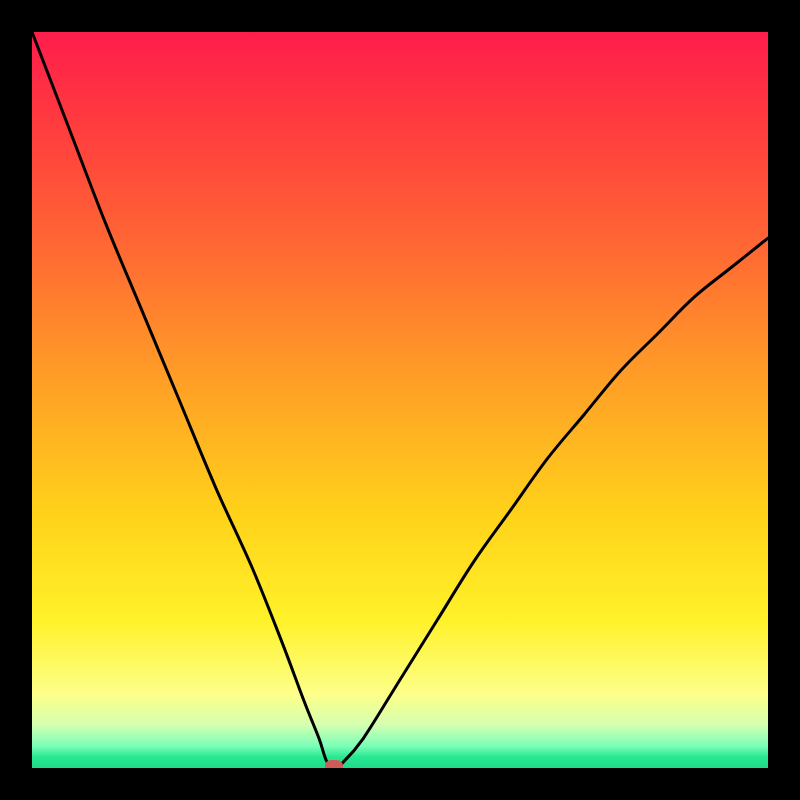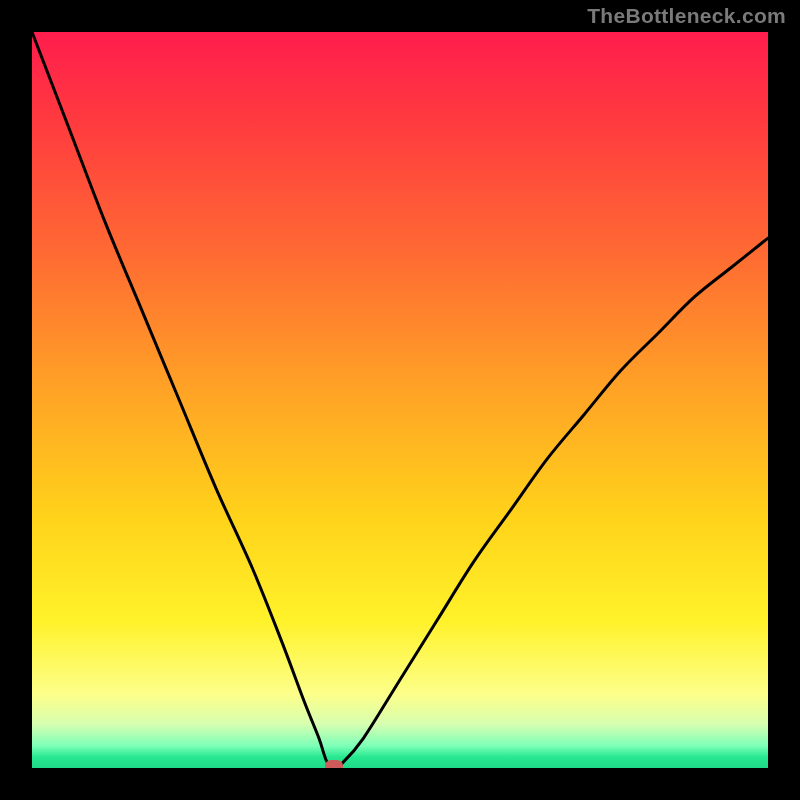--- a/index.html
+++ b/index.html
@@ -69,21 +69,20 @@
     border-radius: 6px;
     background: #cf5a5a;
     transform: translate(-50%, -50%);
     z-index: 3;
   }
 </style>
 </head>
 <body>
 
 <div class="frame">
-  <div class="watermark">TheBottleneck.com</div>
 
   <div class="plot-area">
     <div class="gradient"></div>
 
     <svg class="curve" viewBox="0 0 736 736" preserveAspectRatio="none">
       <path fill="none" stroke="#000" stroke-width="3" stroke-linecap="round" d="M 0.00 0.00 C 6.13 15.95, 24.53 63.79, 36.80 95.68 C 49.07 127.57, 61.33 160.69, 73.60 191.36 C 85.87 222.03, 98.13 250.24, 110.40 279.68 C 122.67 309.12, 134.93 338.56, 147.20 368.00 C 159.47 397.44, 171.73 428.11, 184.00 456.32 C 196.27 484.53, 209.76 511.52, 220.80 537.28 C 231.84 563.04, 241.65 588.80, 250.24 610.88 C 258.83 632.96, 266.19 653.81, 272.32 669.76 C 278.45 685.71, 283.36 696.75, 287.04 706.56 C 290.72 716.37, 291.95 723.73, 294.40 728.64 C 296.85 733.55, 299.31 735.39, 301.76 736.00 C 304.21 736.61, 304.21 737.23, 309.12 732.32 C 314.03 727.41, 321.39 720.67, 331.20 706.56 C 341.01 692.45, 355.73 667.31, 368.00 647.68 C 380.27 628.05, 392.53 608.43, 404.80 588.80 C 417.07 569.17, 429.33 548.32, 441.60 529.92 C 453.87 511.52, 466.13 495.57, 478.40 478.40 C 490.67 461.23, 502.93 442.83, 515.20 426.88 C 527.47 410.93, 539.73 397.44, 552.00 382.72 C 564.27 368.00, 576.53 352.05, 588.80 338.56 C 601.07 325.07, 613.33 314.03, 625.60 301.76 C 637.87 289.49, 650.13 276.00, 662.40 264.96 C 674.67 253.92, 686.93 245.33, 699.20 235.52 C 711.47 225.71, 729.87 210.99, 736.00 206.08" id="curve-path"></path>
     </svg>
 
     <div class="marker" id="marker" style="left: 301.76px; top: 734px; background: rgb(207, 90, 90);"></div>
   </div>

